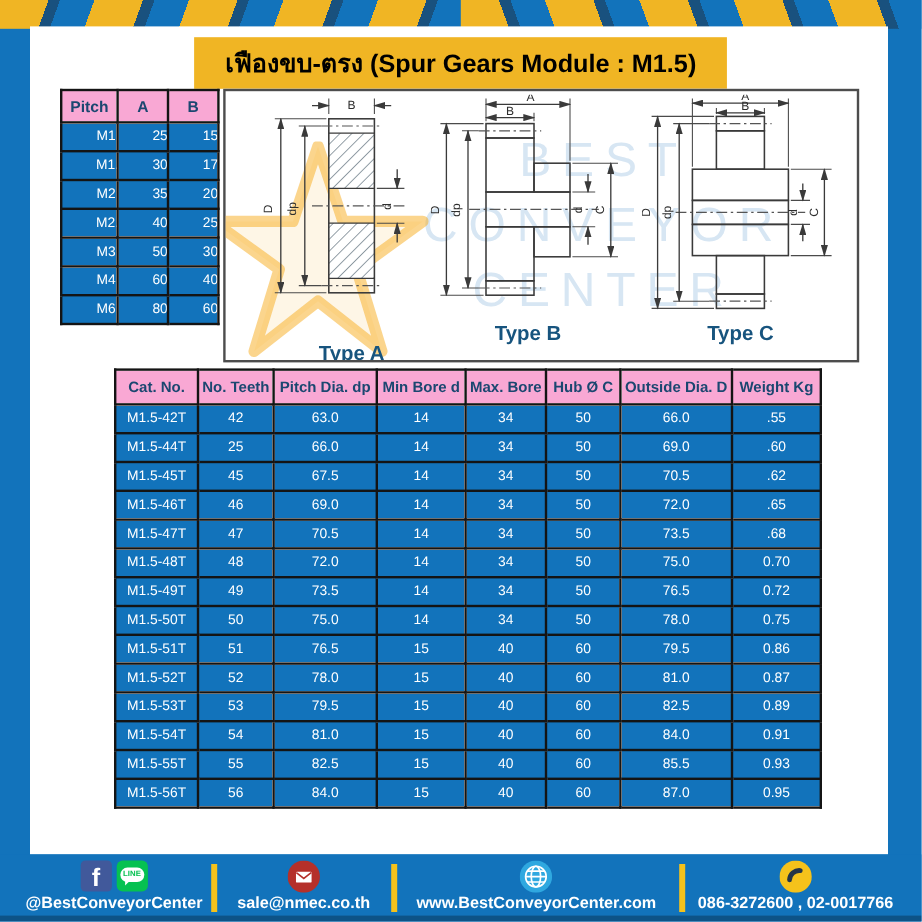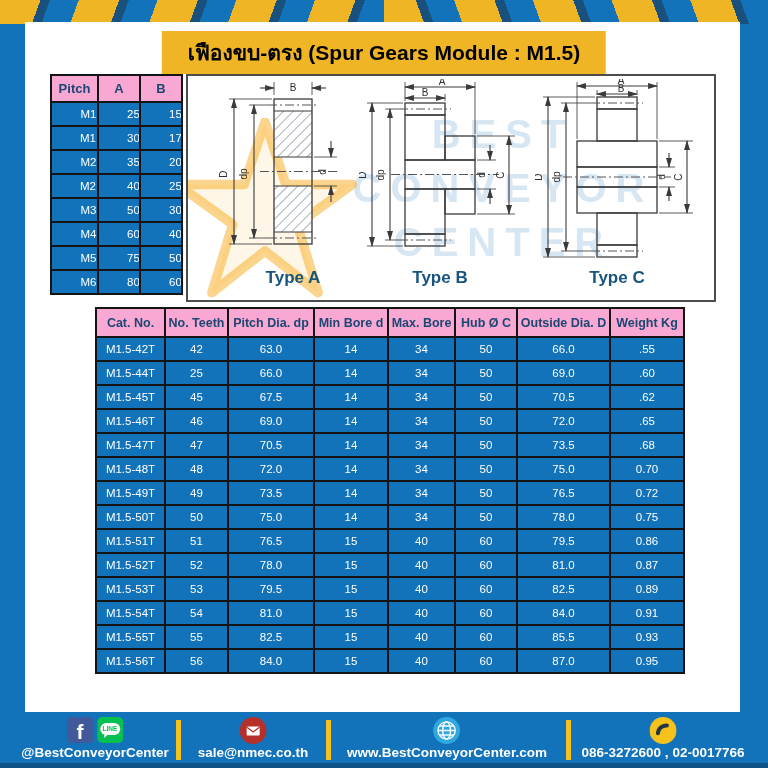--- a/index.html
+++ b/index.html
@@ -22,27 +22,27 @@
   .pitch-table{position:absolute;left:25px;top:52px;width:131px;}
   .pitch-table th{height:25px;font-size:13px;}
   .pitch-table td{height:22px;font-size:11.5px;padding-left:28px;}
   .main-table{position:absolute;left:70px;top:285px;width:588px;}
   .main-table th{height:27px;font-size:12.5px;}
   .main-table td{height:22px;font-size:11.5px;}
   
   .diagram-panel{position:absolute;left:161px;top:52px;width:526px;height:224px;
                  border:2px solid #4d4d4d;background:#fff;overflow:hidden;}
   .wm-line{position:absolute;left:110px;width:410px;text-align:center;z-index:1;
-           font-weight:bold;font-size:40px;letter-spacing:9px;color:#D7E6F3;}
+           font-weight:normal;font-size:40px;letter-spacing:9px;color:#D7E6F3;}
   .wm-star{position:absolute;left:-18px;top:42px;z-index:1;}
   .diagram-svg{position:absolute;top:3px;z-index:2;}
   .svg-a{left:28px;} .svg-b{left:171px;} .svg-c{left:347px;}
   .type-label{position:absolute;top:192px;transform:translateX(-50%);z-index:3;
               color:#17547E;font-weight:bold;font-size:17px;white-space:nowrap;}
-  .lbl-a{left:105px;} .lbl-b{left:252px;} .lbl-c{left:429px;}
+  .lbl-a{left:105px;margin-top:17px;} .lbl-b{left:252px;} .lbl-c{left:429px;}
   
   .oln{fill:none;stroke:#3a3a3a;stroke-width:1.3;}
   .sep{stroke:#3a3a3a;stroke-width:1;}
   .cl{stroke:#555;stroke-width:1;stroke-dasharray:9 3 2 3;}
   .ext{stroke:#4a4a4a;stroke-width:0.9;}
   .dim{stroke:#3a3a3a;stroke-width:1.1;}
   .dtx{fill:#2e2e2e;font-size:10px;font-family:"Liberation Sans",sans-serif;}
   
   .footer{position:absolute;left:0;top:712px;width:768px;height:56px;background:#1273BB;}
   .footer-edge{position:absolute;left:0;bottom:0;width:768px;height:5px;background:rgba(0,0,0,0.28);}
@@ -111,25 +111,20 @@
           </tr>
           <tr>
             <td>M3</td>
             <td>50</td>
             <td>30</td>
           </tr>
           <tr>
             <td>M4</td>
             <td>60</td>
             <td>40</td>
-          </tr>
-          <tr>
-            <td>M5</td>
-            <td>75</td>
-            <td>50</td>
           </tr>
           <tr>
             <td>M6</td>
             <td>80</td>
             <td>60</td>
           </tr>
         </tbody>
     </table>
 
     <div class="diagram-panel">

